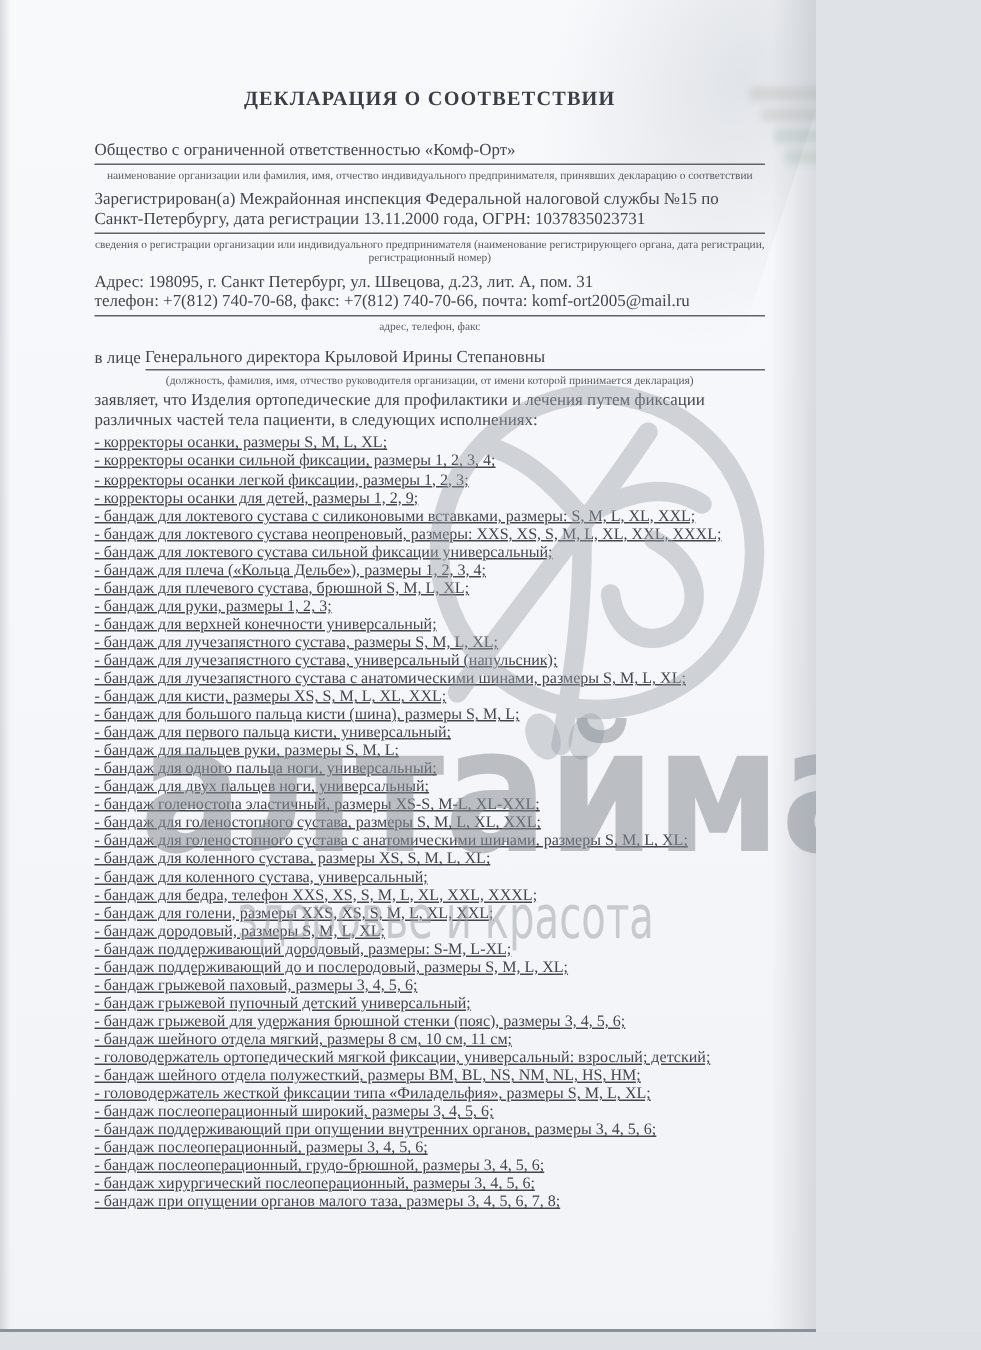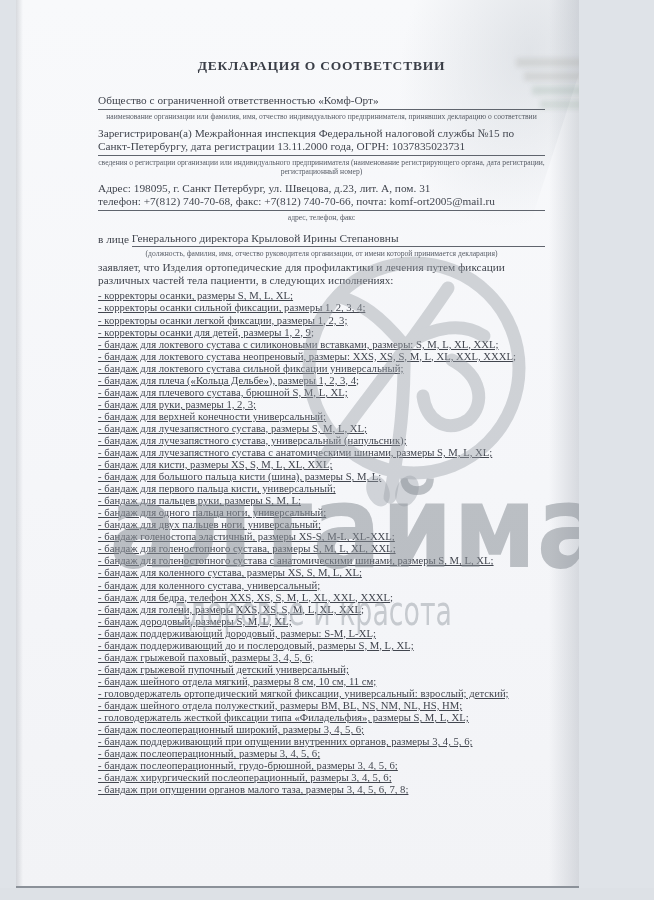--- a/index.html
+++ b/index.html
@@ -5,25 +5,24 @@
   html,body{margin:0;padding:0;}
   body{
     width:654px;height:900px;
     background:#dfe3e8;
     font-family:"Liberation Serif", serif;
     overflow:hidden;
     position:relative;
   }
   .page{position:relative;width:654px;height:900px;}
   .paper{
-    position:absolute;top:0;left:16px;width:544px;height:886px;
+    position:absolute;top:0;left:0;width:544px;height:886px;
     background:linear-gradient(180deg,#f8f9fb 0%,#f5f6f9 55%,#f2f3f6 100%);
     border-bottom:2px solid #8b9199;
     overflow:hidden;
-    padding-left:19px;
   }
   .shade-right{
     position:absolute;top:0;right:0;width:30px;height:100%;
     background:linear-gradient(90deg, rgba(175,181,189,0) 0%, rgba(168,174,183,0.40) 100%);
     pointer-events:none;
   }
   .shade-left{
     position:absolute;top:0;left:0;width:7px;height:100%;
     background:linear-gradient(90deg, rgba(140,146,155,0.30) 0%, rgba(140,146,155,0) 100%);
     pointer-events:none;
@@ -151,20 +150,21 @@
           <div class="product-line">- бандаж для голеностопного сустава с анатомическими шинами, размеры S, M, L, XL;</div>
           <div class="product-line">- бандаж для коленного сустава, размеры XS, S, M, L, XL;</div>
           <div class="product-line">- бандаж для коленного сустава, универсальный;</div>
           <div class="product-line">- бандаж для бедра, телефон XXS, XS, S, M, L, XL, XXL, XXXL;</div>
           <div class="product-line">- бандаж для голени, размеры XXS, XS, S, M, L, XL, XXL;</div>
           <div class="product-line">- бандаж дородовый, размеры S, M, L, XL;</div>
           <div class="product-line">- бандаж поддерживающий дородовый, размеры: S-M, L-XL;</div>
           <div class="product-line">- бандаж поддерживающий до и послеродовый, размеры S, M, L, XL;</div>
           <div class="product-line">- бандаж грыжевой паховый, размеры 3, 4, 5, 6;</div>
           <div class="product-line">- бандаж грыжевой пупочный детский универсальный;</div>
+          <div class="product-line">- бандаж грыжевой для удержания брюшной стенки (пояс), размеры 3, 4, 5, 6;</div>
           <div class="product-line">- бандаж шейного отдела мягкий, размеры 8 см, 10 см, 11 см;</div>
           <div class="product-line">- головодержатель ортопедический мягкой фиксации, универсальный: взрослый; детский;</div>
           <div class="product-line">- бандаж шейного отдела полужесткий, размеры BM, BL, NS, NM, NL, HS, HM;</div>
           <div class="product-line">- головодержатель жесткой фиксации типа «Филадельфия», размеры S, M, L, XL;</div>
           <div class="product-line">- бандаж послеоперационный широкий, размеры 3, 4, 5, 6;</div>
           <div class="product-line">- бандаж поддерживающий при опущении внутренних органов, размеры 3, 4, 5, 6;</div>
           <div class="product-line">- бандаж послеоперационный, размеры 3, 4, 5, 6;</div>
           <div class="product-line">- бандаж послеоперационный, грудо-брюшной, размеры 3, 4, 5, 6;</div>
           <div class="product-line">- бандаж хирургический послеоперационный, размеры 3, 4, 5, 6;</div>
           <div class="product-line">- бандаж при опущении органов малого таза, размеры 3, 4, 5, 6, 7, 8;</div>

